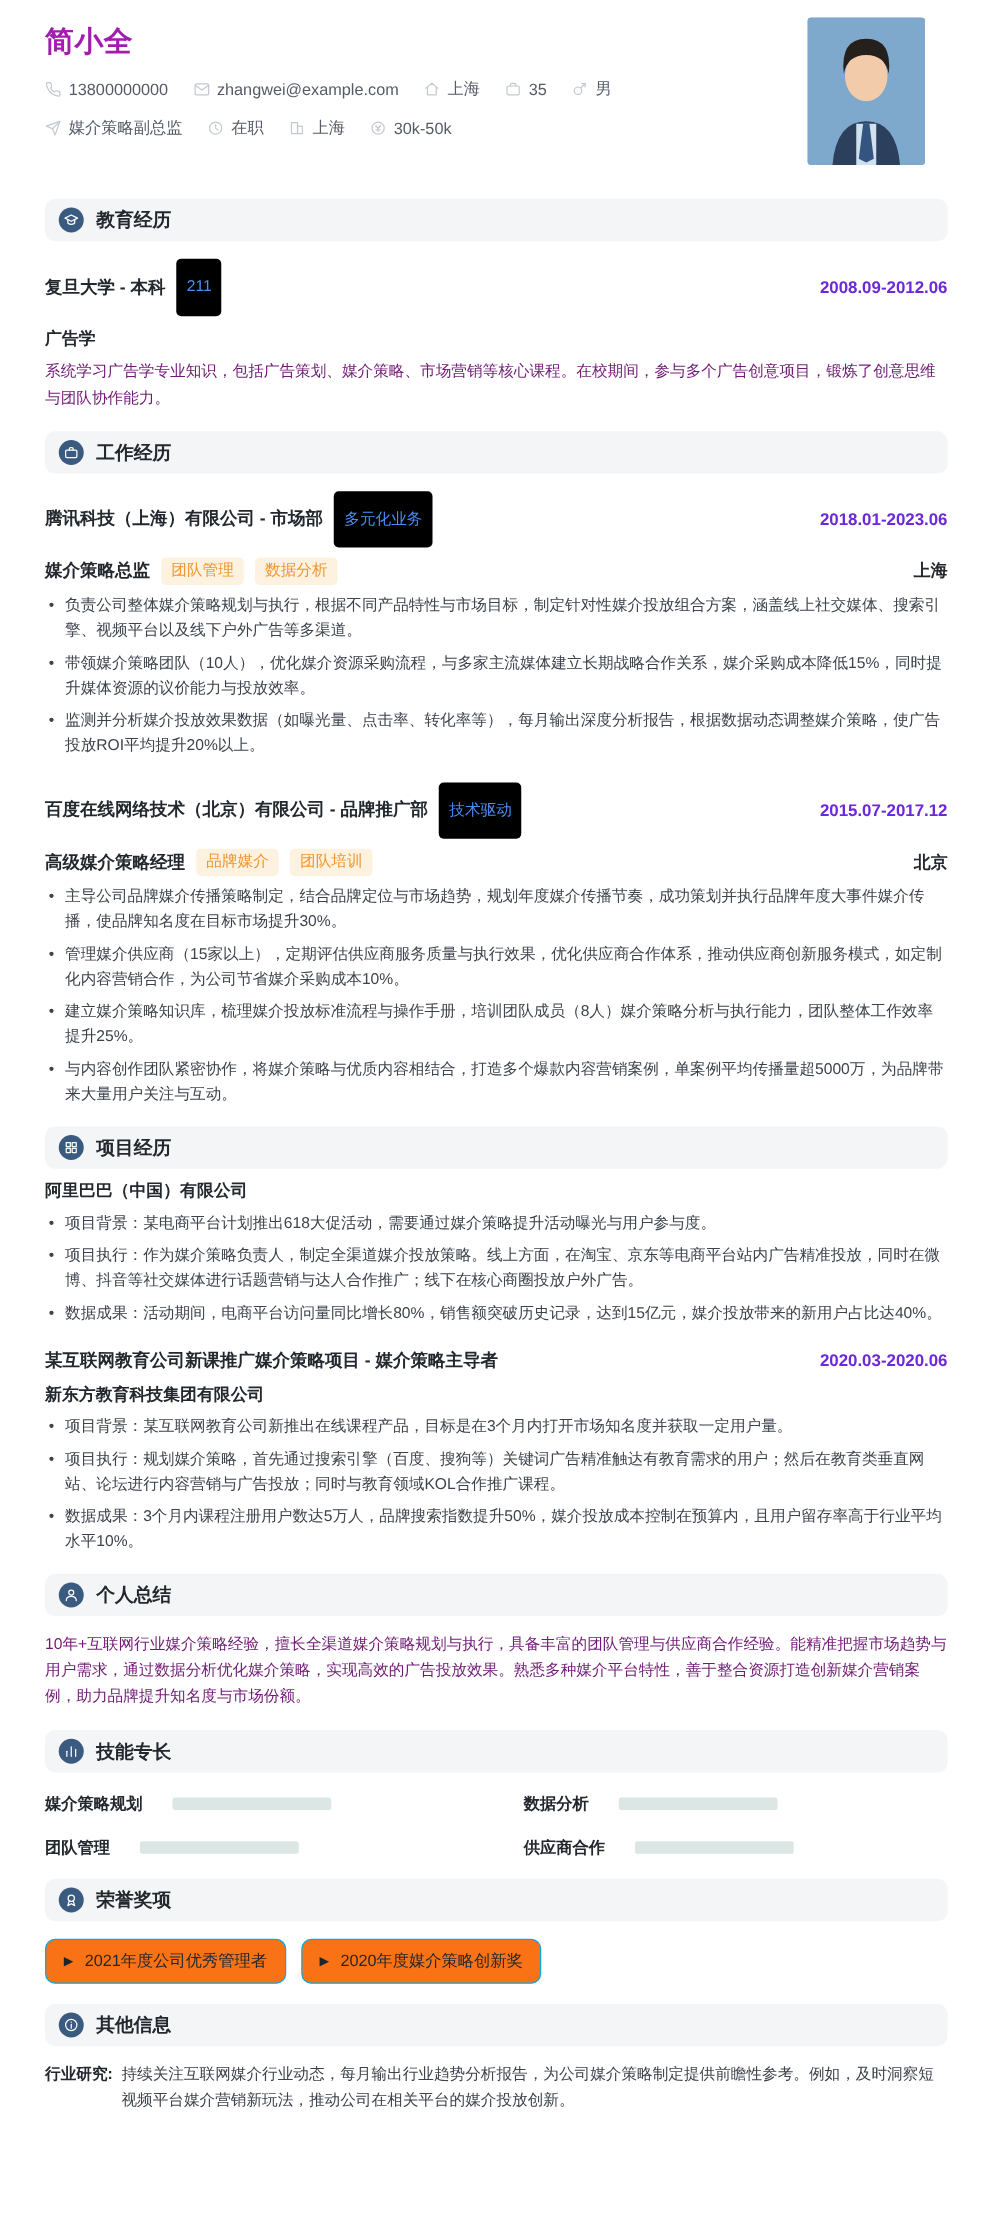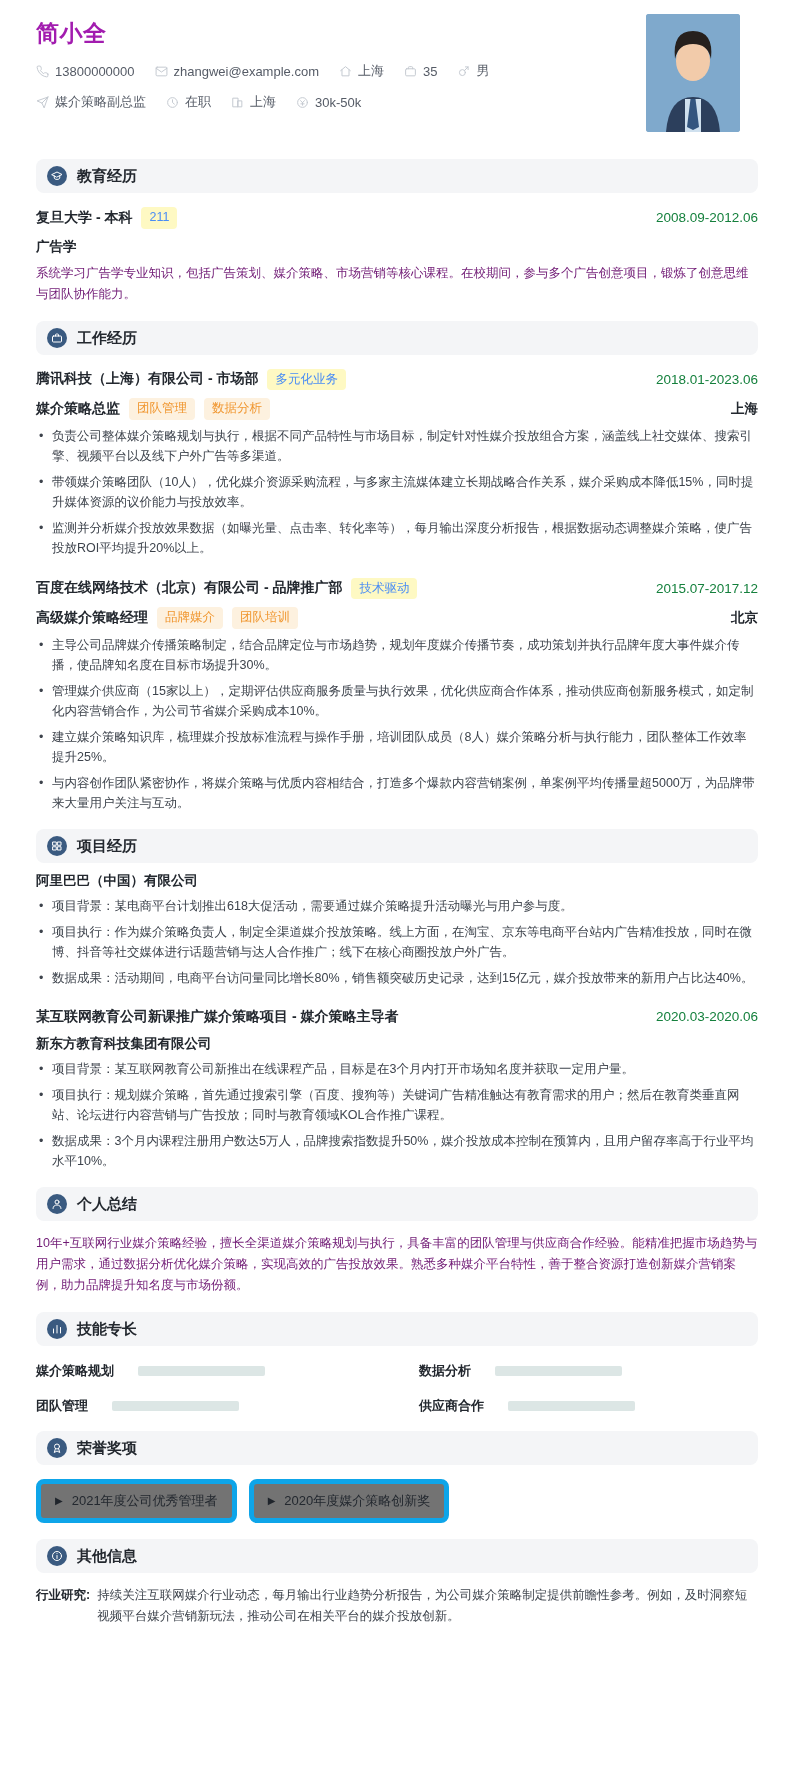--- a/index.html
+++ b/index.html
@@ -20,40 +20,40 @@
   
   .main{padding:0 36px 30px;}
   .sec{margin-top:16px;}
   .sec-bar{display:flex;align-items:flex-end;gap:10px;background:#f4f5f7;border-radius:8px;padding:7px 11px;}
   .sec-ic{width:20px;height:20px;border-radius:50%;background:#3a5a80;display:flex;align-items:center;justify-content:center;flex:0 0 20px;}
   .sec-ic svg{width:12px;height:12px;stroke:#ffffff;fill:none;stroke-width:2;stroke-linecap:round;stroke-linejoin:round;}
   .sec-title{font-size:15px;font-weight:700;color:#23282f;}
   
   .ehead{display:flex;justify-content:space-between;align-items:center;margin-top:14px;}
   .etitle{display:flex;align-items:center;gap:9px;font-size:14px;font-weight:700;color:#23282f;}
-  .edate{font-size:13.5px;font-weight:400;color:#15803d;}
+  .edate{font-size:13.5px;font-weight:700;color:#6d28d9;}
   .esub{display:flex;justify-content:space-between;align-items:center;margin-top:8px;}
   .epos{display:flex;align-items:center;gap:9px;font-size:14px;font-weight:700;color:#23282f;}
   .eloc{font-size:13.5px;font-weight:700;color:#23282f;}
-  .badge-blue{background:#fef9c3;color:#4a8df5;font-size:12.5px;font-weight:400;padding:2px 8px;border-radius:4px;line-height:1.4;}
+  .badge-blue{background:#000000;color:#4a8df5;font-size:12.5px;font-weight:400;padding:14px 8px;border-radius:4px;line-height:1.4;}
   .tag-orange{background:#fdf1df;color:#f0962f;font-size:12.5px;font-weight:400;padding:2px 8px;border-radius:4px;line-height:1.4;}
   .emajor{margin-top:9px;font-size:13.5px;font-weight:700;color:#23282f;}
   .desc{margin:7px 0 0;font-size:12.5px;line-height:1.68;color:#701a75;}
   ul.bullets{margin:5px 0 0;padding:0;list-style:none;}
   .bullets li{position:relative;padding-left:16px;margin-top:6px;font-size:12.5px;line-height:1.6;color:#3d434c;}
   .bullets li::before{content:"•";position:absolute;left:3px;top:0;color:#3d434c;}
   .job + .job{margin-top:20px;}
   
   .skills-grid{display:grid;grid-template-columns:1fr 1fr;column-gap:44px;row-gap:17px;margin-top:16px;}
   .skill{display:flex;align-items:center;gap:24px;}
   .skill-name{font-size:13px;font-weight:700;color:#23282f;white-space:nowrap;}
   .skill-bar{width:127px;height:10px;background:#dce6e5;border-radius:2px;}
   
   .awards{display:flex;gap:12px;margin-top:14px;}
-  .award{display:inline-flex;gap:9px;border:5px solid #0ea5e9;background:#737373;border-radius:8px;padding:8px 14px;font-size:13px;color:#23282f;cursor:pointer;}
+  .award{display:inline-flex;gap:9px;border:1px solid #0ea5e9;background:#f97316;border-radius:8px;padding:8px 14px;font-size:13px;color:#23282f;cursor:pointer;}
   .tri::before{content:"▶";font-size:10px;color:#1f242b;}
   
   .other-row{display:flex;margin-top:12px;font-size:12.5px;line-height:1.75;color:#3d434c;}
   .other-label{font-weight:700;color:#23282f;white-space:nowrap;margin-right:7px;}
   .other-text{flex:1;}
 </style>
 </head>
 <body>
 
 <div class="page">

